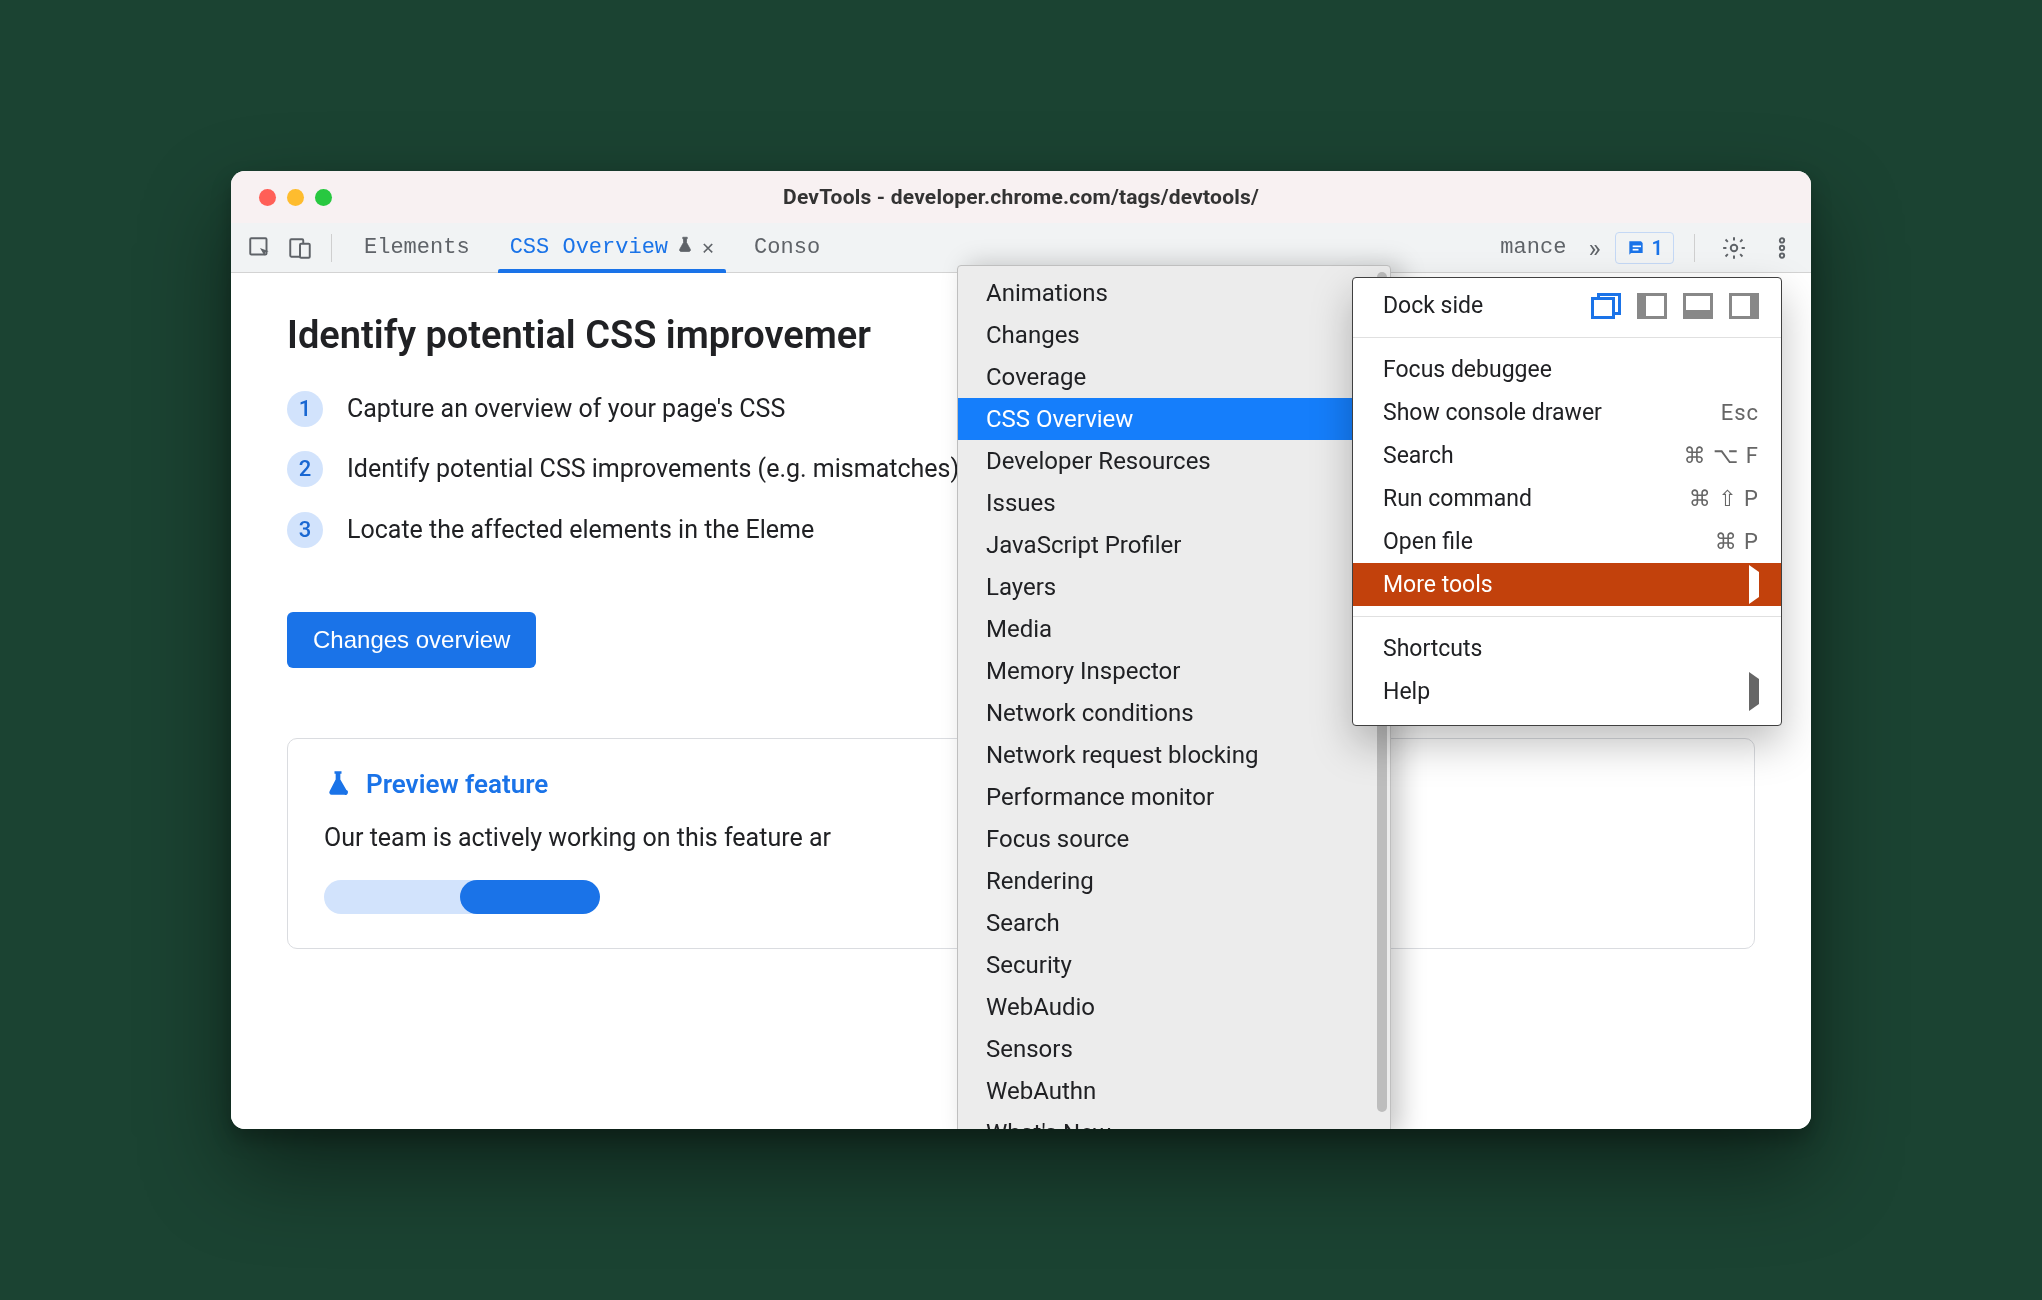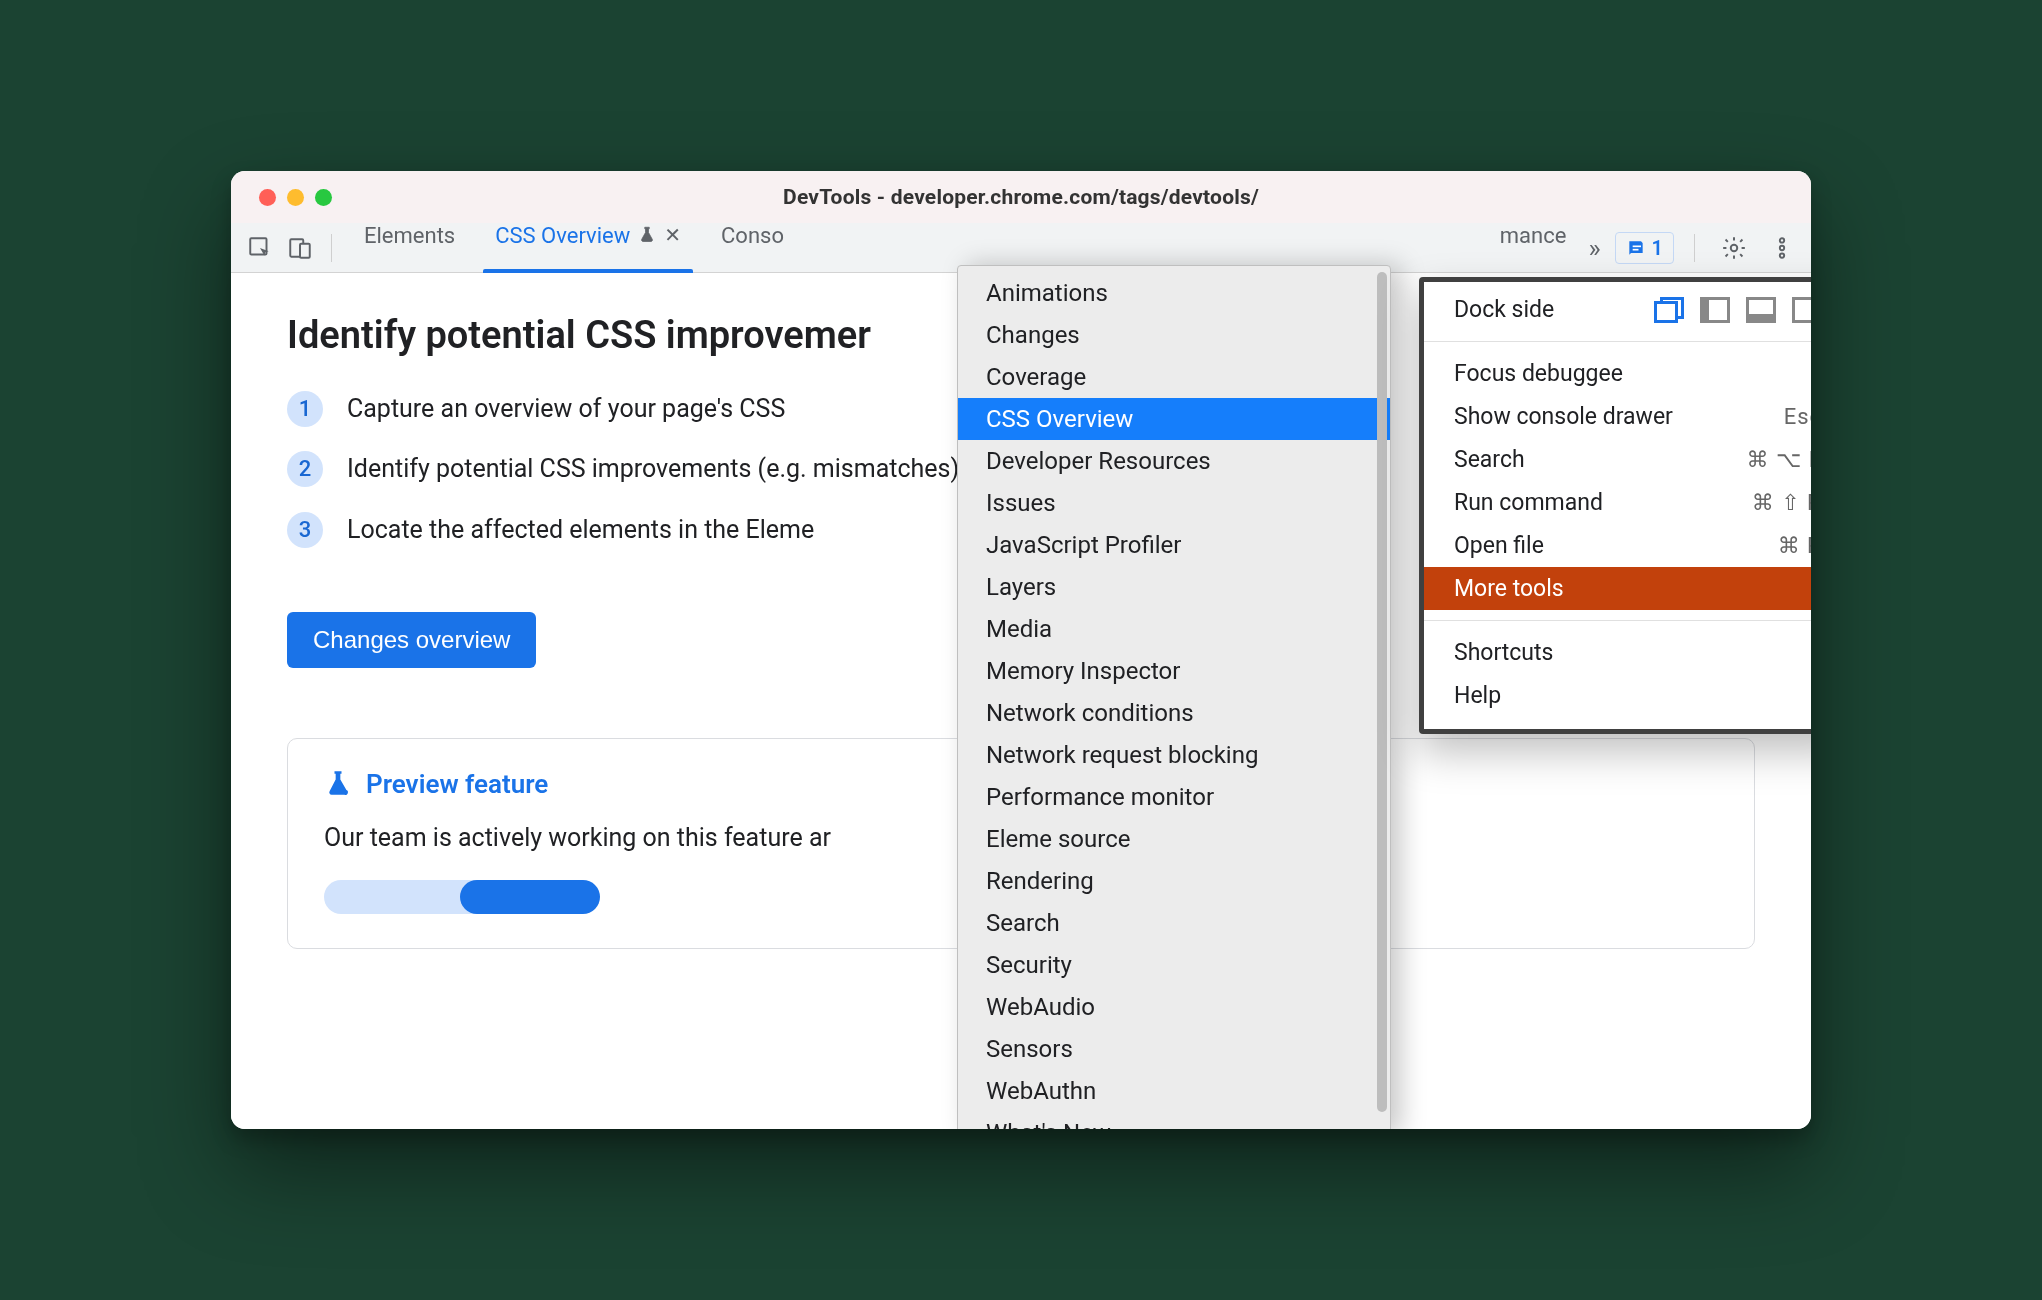--- a/index.html
+++ b/index.html
@@ -50,21 +50,21 @@
     padding: 0 10px;
     gap: 2px;
     font-size: 22px;
     color: #5f6368;
     position: relative;
   }
   .icon-btn { width:38px; height:38px; display:flex; align-items:center; justify-content:center; color:#5f6368; }
   .icon-btn svg { width:26px; height:26px; stroke:currentColor; fill:none; stroke-width:1.8; }
   .v-divider { width:1px; height:28px; background:#cfcfcf; margin:0 10px; }
   .tabs { display:flex; align-items:center; height:100%; gap:0; }
-  .tab { padding: 0 20px; height:100%; display:flex; align-items:flex-start; gap:8px; color:#5f6368; cursor:default; position:relative; }
+  .tab { padding: 0 20px; height:100%; display:flex; align-items:center; gap:8px; color:#5f6368; cursor:default; position:relative;font-family:Liberation Mono, monospace; }
   .tab.active { color:#1a73e8; }
   .tab.active::after { content:""; position:absolute; left:8px; right:8px; bottom:-1px; height:4px; background:#1a73e8; border-radius:2px 2px 0 0;}
   .tab .flask-icon svg { width:18px; height:18px; stroke:#5f6368; fill:#5f6368;}
   .tab .close-x { font-size:20px; color:#5f6368; }
   .spacer { flex:1; }
   .right-tools { display:flex; align-items:center; gap:10px;}
   .issue-badge { display:flex; align-items:center; gap:6px; background:transparent; padding:3px 10px; border:1px solid #c4d8f5; border-radius:4px; color:#1a73e8; font-size:20px; font-weight:600;}
   .issue-badge svg { width:20px; height:20px; fill:#1a73e8;}
   
   .content { flex:1; background:#fff; position:relative; overflow:hidden; padding: 40px 56px; }
@@ -95,24 +95,24 @@
     overflow:hidden;
     z-index:5;
   }
   .submenu-scrollbar { position:absolute; right:3px; top:6px; width:10px; height:840px; background:#bdbdbd; border-radius:6px; }
   .sub-item { padding: 7px 28px; font-size:24px; color:#202124; }
   .sub-item.selected { background:#157efb; color:#fff; }
   .submenu .pad-top { height:6px; }
   
   .main-menu {
     position:absolute;
-    left:1188px; top:106px;
+    left:1121px; top:106px;
     width:430px;
     background:#fff;
-    border:5px solid #404040;
+    border:1px solid #404040;
     border-radius:4px;
     box-shadow: 0 18px 40px rgba(0,0,0,.25);
     font-size:23px;
     color:#202124;
     z-index:6;
     padding-bottom:6px;
   }
   .menu-section { padding: 6px 0; }
   .menu-sep { height:1px; background:#e0e0e0; margin: 4px 0;}
   .menu-row { display:flex; align-items:center; justify-content:space-between; padding:8px 22px 8px 30px; }
@@ -247,21 +247,21 @@
         <div class="sub-item selected">CSS Overview</div>
         <div class="sub-item">Developer Resources</div>
         <div class="sub-item">Issues</div>
         <div class="sub-item">JavaScript Profiler</div>
         <div class="sub-item">Layers</div>
         <div class="sub-item">Media</div>
         <div class="sub-item">Memory Inspector</div>
         <div class="sub-item">Network conditions</div>
         <div class="sub-item">Network request blocking</div>
         <div class="sub-item">Performance monitor</div>
-        <div class="sub-item">Eleme source</div>
+        <div class="sub-item">Focus source</div>
         <div class="sub-item">Rendering</div>
         <div class="sub-item">Search</div>
         <div class="sub-item">Security</div>
         <div class="sub-item">WebAudio</div>
         <div class="sub-item">Sensors</div>
         <div class="sub-item">WebAuthn</div>
         <div class="sub-item">What's New</div>
       </div>
     <div class="submenu-scrollbar"></div>
   </div>

